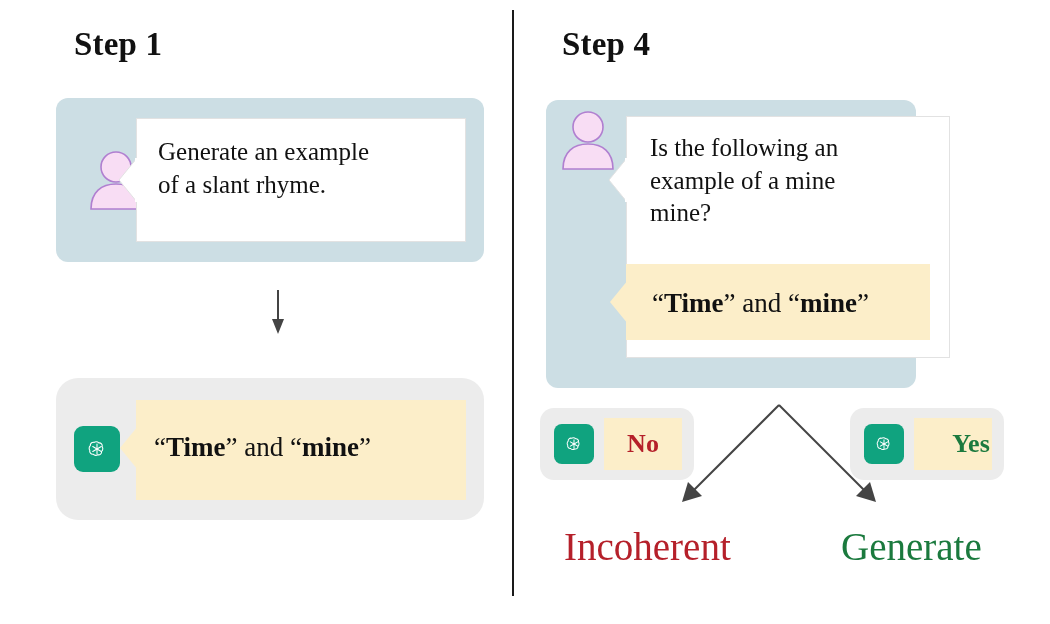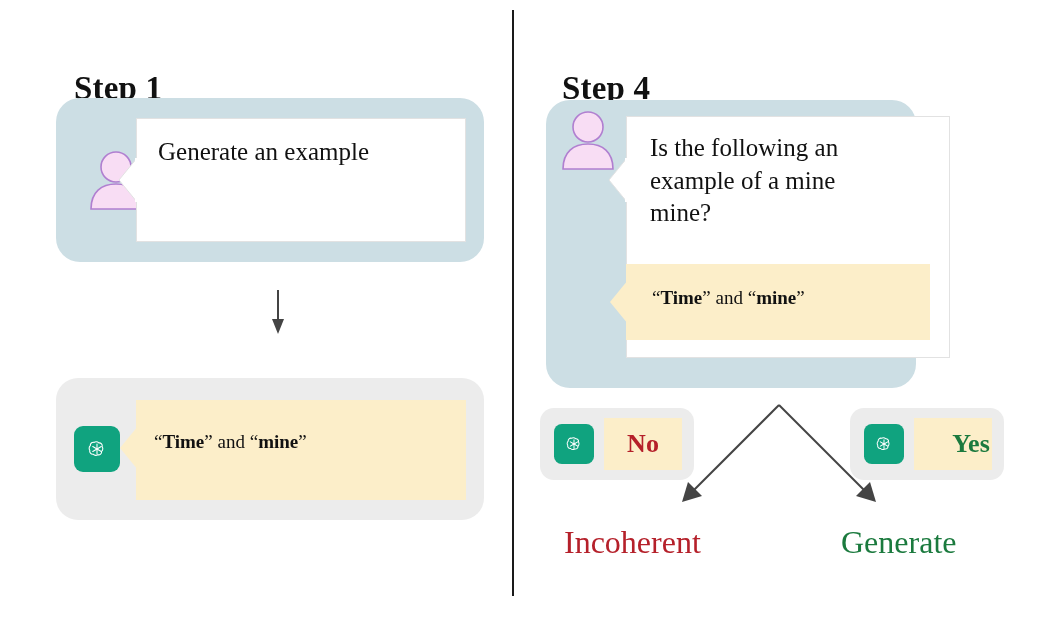--- a/index.html
+++ b/index.html
@@ -23,21 +23,20 @@
 
   
   .step-title {
     position: absolute;
     font-family: "Liberation Serif", "DejaVu Serif", serif;
     font-weight: bold;
     font-size: 33px;
     letter-spacing: 0.2px;
     color: #111111;
     white-space: nowrap;
-    margin-top: 44px;
   }
   #step1-title { left: 74px; top: 26px; }
   #step2-title { left: 562px; top: 26px; }
 
   
   .divider {
     position: absolute;
     left: 512px;
     top: 10px;
     width: 2px;
@@ -45,21 +44,21 @@
     background: #1a1a1a;
   }
 
   
   .panel {
     position: absolute;
     box-sizing: border-box;
   }
   .panel-blue {
     background: #ccdee4;
-    border-radius: 24px;
+    border-radius: 12px;
   }
   .panel-grey {
     background: #ececec;
     border-radius: 22px;
   }
 
   
   .avatar {
     position: absolute;
     width: 56px;
@@ -89,21 +88,21 @@
     color: #111111;
   }
 
   .hl-yellow {
     position: absolute;
     background: #fceec9;
     box-sizing: border-box;
   }
 
   .quote-line {
-    font-size: 19px;
+    font-size: 27px;
     line-height: 1.3;
     white-space: nowrap;
   }
   .quote-line b { font-weight: bold; }
 
   
   .chip {
     position: absolute;
     background: #ececec;
     border-radius: 14px;
@@ -116,21 +115,21 @@
     display: flex;
     align-items: center;
     justify-content: center;
     font-weight: bold;
     font-size: 26px;
   }
 
   
   .outcome {
     position: absolute;
-    font-size: 32px;
+    font-size: 39px;
     white-space: nowrap;
     text-align: right;
   }
 
   svg.arrow { position: absolute; overflow: visible; }
 </style>
 </head>
 <body>
 
 <div class="canvas">
@@ -153,20 +152,21 @@
 
     <div style="position:absolute; left:63px; top:60px; width:18px; height:44px;">
       <svg width="18" height="44" viewBox="0 0 18 44">
         <path d="M18 0 L0 22 L18 44 Z" fill="#ffffff" stroke="#e2e2e2" stroke-width="1"></path>
         <rect x="16" y="0" width="3" height="44" fill="#ffffff"></rect>
       </svg>
     </div>
 
     <div class="msg-text" style="left:102px; top:38px; width:300px;">
       <div>Generate an example</div>
+      <div>of a slant rhyme.</div>
     </div>
   </div>
 
   <svg class="arrow" style="left:262px; top:288px;" width="32" height="50" viewBox="0 0 32 50">
     <line x1="16" y1="2" x2="16" y2="34" stroke="#444444" stroke-width="2"></line>
     <path d="M16 46 L10 31 L22 31 Z" fill="#444444"></path>
   </svg>
 
   <div class="panel panel-grey" style="left:56px; top:378px; width:428px; height:142px;">
 

